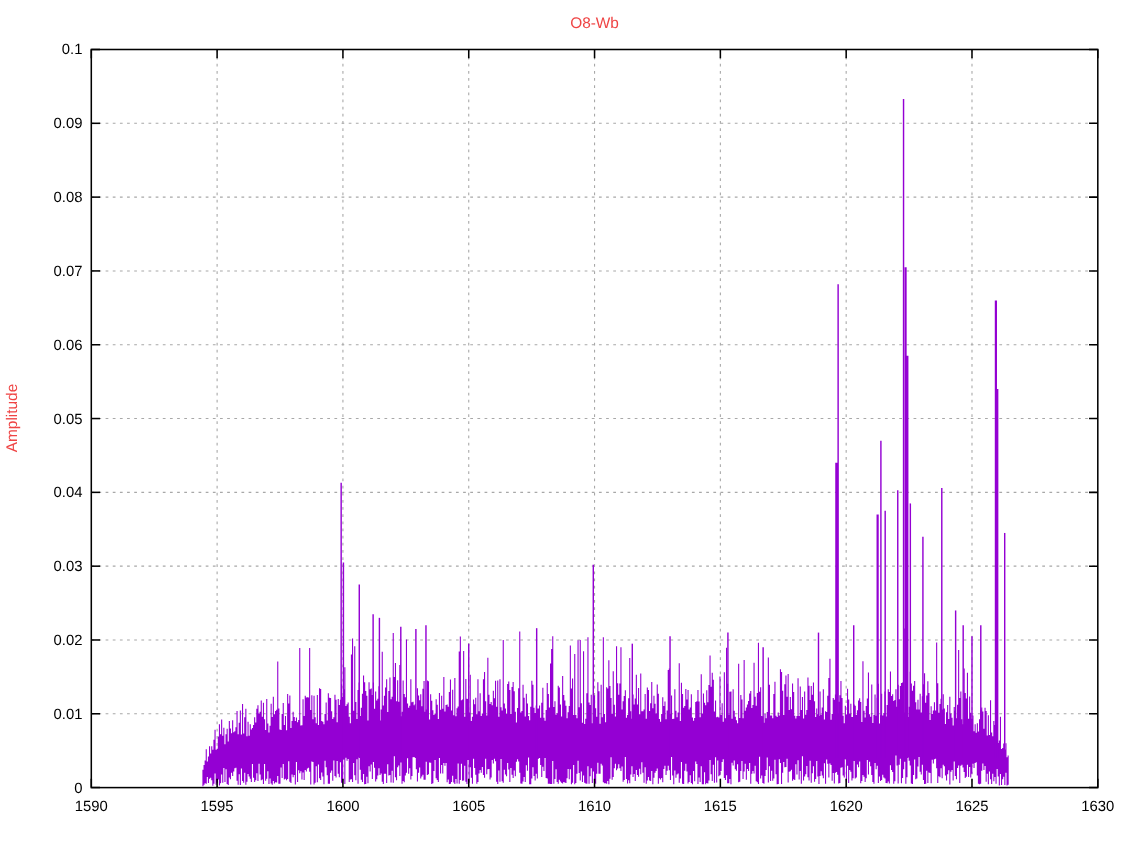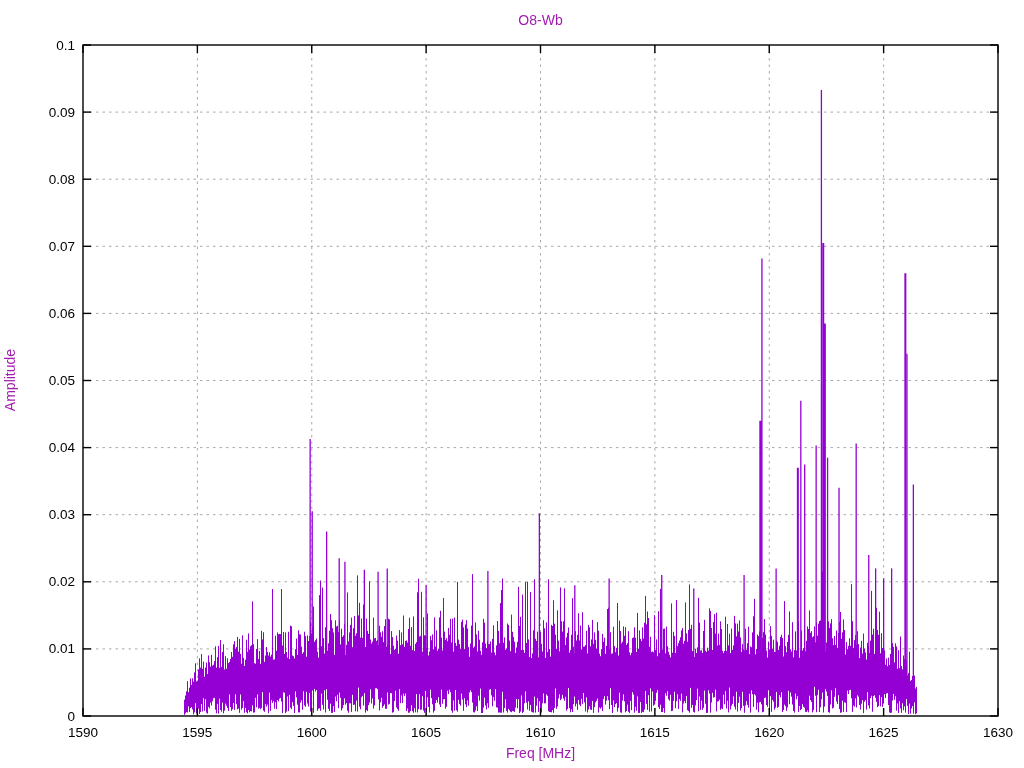--- a/index.html
+++ b/index.html
@@ -1,32 +1,31 @@
 <!DOCTYPE html>
 <html><head>
 <meta charset="utf-8">
 <style>
   html,body{margin:0;padding:0;background:#ffffff;}
   #screen{position:relative;width:1024px;height:768px;background:#ffffff;overflow:hidden;
-          font-family:"Liberation Sans", sans-serif;color:#a21caf;}
+          font-family:"Liberation Sans", sans-serif;color:#ef4444;}
   #plot-title{position:absolute;top:12px;left:83px;width:915px;text-align:center;
               font-size:14px;}
   #x-axis-label{position:absolute;top:745px;left:83px;width:915px;text-align:center;
               font-size:14px;}
   #y-axis-label{position:absolute;top:380px;left:10px;white-space:nowrap;font-size:14px;
               transform:translate(-50%,-50%) rotate(-90deg);}
   svg text{font-family:"Liberation Sans", sans-serif;font-size:13.5px;fill:#000;}
 </style>
 </head>
 <body>
 
 <div id="screen">
   <div id="plot-title">O8-Wb</div>
   <div id="y-axis-label">Amplitude</div>
-  <div id="x-axis-label">Freq [MHz]</div>
   <svg id="plot-svg" width="1024" height="768" viewBox="0 0 1024 768">
     <g id="g-grid">
         <line x1="197.375" y1="45" x2="197.375" y2="716" stroke="#a8a8a8" stroke-width="1" stroke-dasharray="2.5,4"></line>
         <line x1="311.75" y1="45" x2="311.75" y2="716" stroke="#a8a8a8" stroke-width="1" stroke-dasharray="2.5,4"></line>
         <line x1="426.125" y1="45" x2="426.125" y2="716" stroke="#a8a8a8" stroke-width="1" stroke-dasharray="2.5,4"></line>
         <line x1="540.5" y1="45" x2="540.5" y2="716" stroke="#a8a8a8" stroke-width="1" stroke-dasharray="2.5,4"></line>
         <line x1="654.875" y1="45" x2="654.875" y2="716" stroke="#a8a8a8" stroke-width="1" stroke-dasharray="2.5,4"></line>
         <line x1="769.25" y1="45" x2="769.25" y2="716" stroke="#a8a8a8" stroke-width="1" stroke-dasharray="2.5,4"></line>
         <line x1="883.625" y1="45" x2="883.625" y2="716" stroke="#a8a8a8" stroke-width="1" stroke-dasharray="2.5,4"></line>
         <line x1="83" y1="648.9" x2="998" y2="648.9" stroke="#a8a8a8" stroke-width="1" stroke-dasharray="2.5,4"></line>

